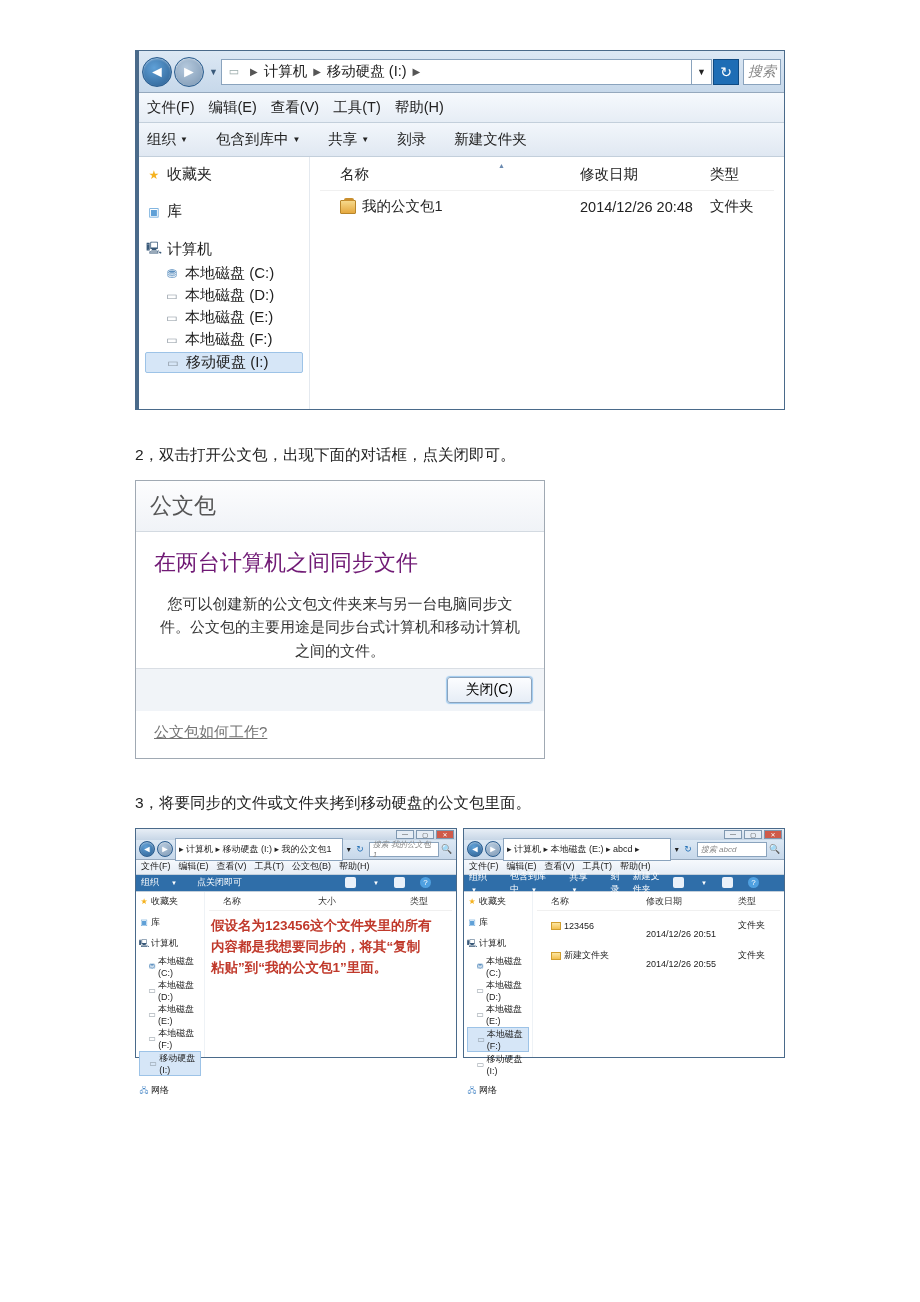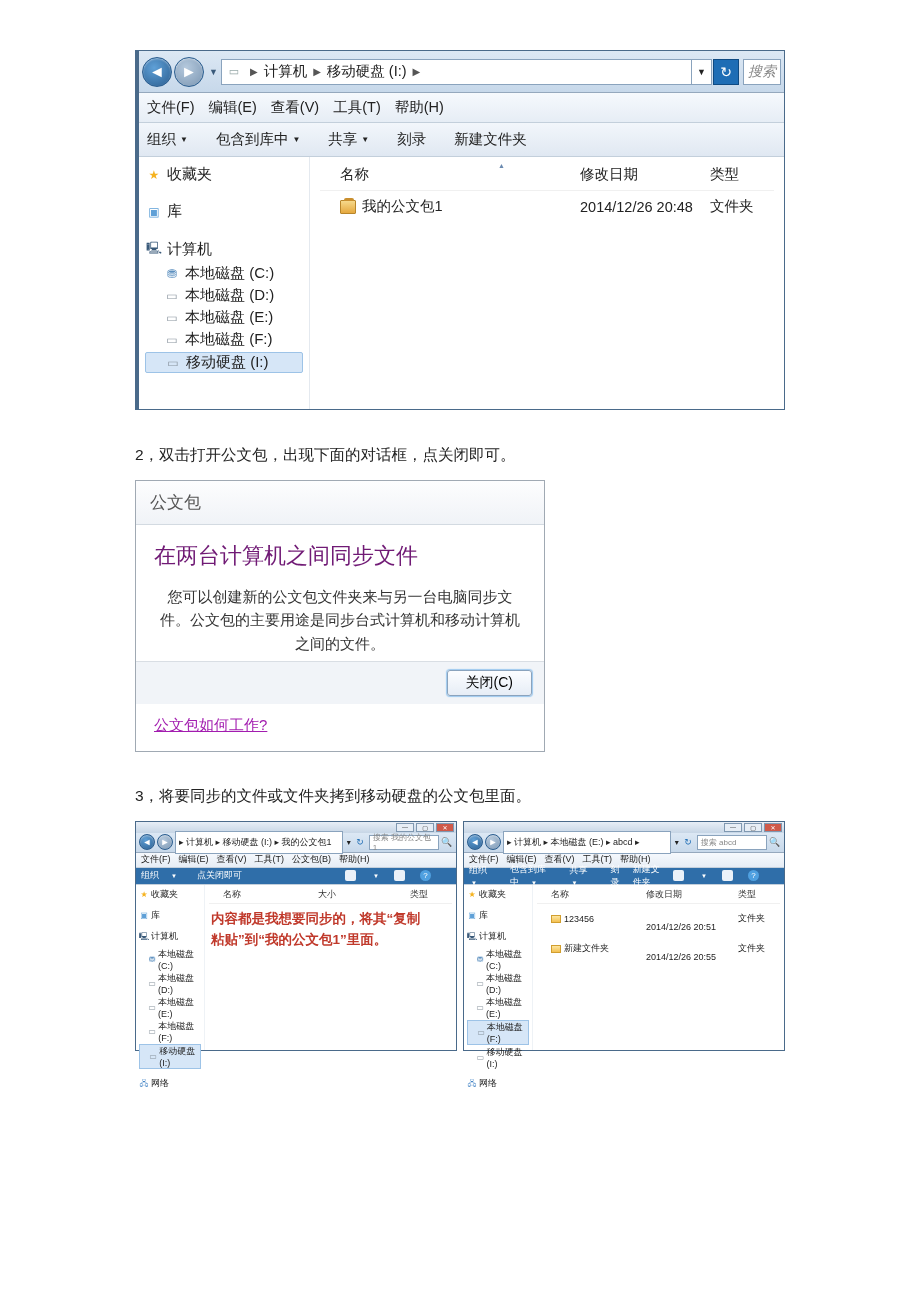--- a/index.html
+++ b/index.html
@@ -93,57 +93,57 @@
     .brief-ico::after{ content:""; position:absolute; top:-3px; left:3px; width:10px; height:3px; background:#c98f2f; border-radius:2px 2px 0 0;}
     
     .step { margin: 6px 0 14px 0; font-size: 15.5px;}
     
     .briefcase-dialog {
       width: 410px; border:1px solid #a0a9b3; background:#fff; margin-bottom:34px;
     }
     .dlg-title {
       background: linear-gradient(#fdfdfe,#f0f3f7);
       border-bottom:1px solid #d3dae1; padding: 10px 14px;
-      color:#555; font-size:17px;
+      color:#555; font-size:22px;
     }
     .dlg-main { padding: 16px 18px 6px 18px; }
     .dlg-heading { color:#701a75; font-size:22px; margin-bottom:14px;}
     .dlg-text { font-size:15px; line-height:1.55; color:#333;text-align:center;}
     .dlg-btnrow {
       background:#f1f4f8; border-top:1px solid #d9dee4;
       display:flex; justify-content:flex-end; padding:8px 12px;
     }
     .dlg-btn {
       padding: 3px 18px; font-size:14px;
       background: linear-gradient(#fcfdff,#e6edf6);
       border:1px solid #8aa3bd; border-radius:3px;
       box-shadow: 0 0 1px 1px #9dc9ef;
     }
     .dlg-footer { padding:12px 18px 16px 18px;}
-    .dlg-link { color:#a21caf; text-decoration:underline; font-size:15px;}
+    .dlg-link { color:#737373; text-decoration:underline; font-size:15px;}
     
     .twin-row { display:flex; gap:6px;}
     .win7-explorer.small {
       flex:1; font-size:10px; height:230px;
       border:1px solid #4a6a8a; border-left:1px solid #4a6a8a;
       background:#fff; position:relative;
     }
     .titlebar-sm {
       height:11px; background:linear-gradient(#e7eef6,#c7d6e6);
       display:flex; justify-content:flex-end; align-items:center; gap:2px; padding:0 2px;
     }
     .win-ctrl{ width:18px; height:9px; border:1px solid #7f98b1; background:#e6edf5; font-size:6px; display:flex; align-items:center; justify-content:center;}
     .win-ctrl.close{ background:#cf5a4a; color:#fff;}
     .nav-bar-sm {
       height:20px; background:linear-gradient(#dce8f4,#c7d8ea);
       display:flex; align-items:center; padding:0 3px; border-bottom:1px solid #95a8bd;
     }
     .nav-bar-sm .nav-btn-circle{ width:16px; height:16px; font-size:9px;}
     .crumb-sm{ flex:1; height:23px; background:#fff; border:1px solid #8aa3bd; font-size:9px; display:flex; align-items:center; padding:0 3px;}
-    .search-sm{ width:70px; height:15px; background:#fff; border:1px solid #8aa3bd; font-size:8px; color:#888; display:flex; align-items:center; padding:0 3px; margin-left:3px;}
+    .search-sm{ width:70px; height:15px; background:#fff; border:1px solid #8aa3bd; font-size:8px; color:#888; font-style:italic; display:flex; align-items:center; padding:0 3px; margin-left:3px;}
     .mag-icon{ font-size:9px; color:#4774a4; margin-left:3px;}
     .menu-bar-sm, .cmd-bar-sm{ display:flex; align-items:center; font-size:9px; padding:0 5px; border-bottom:1px solid #c3cfdb;}
     .menu-bar-sm{ height:15px; background:linear-gradient(#f6f9fd,#e6edf5);} .menu-bar-sm span{ margin-right:8px;}
     .cmd-bar-sm{ height:17px; background:#2f6ea9; color:#fff;} .cmd-bar-sm span{ margin-right:10px;}
     .cmd-bar-sm .dd{ font-size:6px; margin-left:2px;}
     .cmd-bar-sm .rside{ margin-left:auto; display:flex; align-items:center; gap:5px;}
     .rside .ricon{ width:11px; height:11px; background:#eaf1f9; border-radius:2px;}
     .help-ico{ width:11px; height:11px; border-radius:50%; background:#4fa0e0; color:#fff; font-size:8px; display:flex; align-items:center; justify-content:center;}
     .body-sm{ display:flex; height: calc(100% - 63px);}
     .nav-pane-sm{ width:68px; padding:3px 3px; font-size:9px;}
@@ -371,20 +371,21 @@
             </div>
           </div>
       </div>
       <div class="content-sm">
         <div class="cols-sm">
           <span class="cn">名称</span>
           <span class="cd">大小</span>
           <span class="ct">类型</span>
         </div>
         <div class="note-box">
+          <div>假设名为123456这个文件夹里的所有</div>
           <div>内容都是我想要同步的，将其“复制</div>
           <div>粘贴”到“我的公文包1”里面。</div>
         </div>
       </div>
     </div>
   </div>
 
   <div class="win7-explorer small">
     <div class="titlebar-sm">
       <span class="win-ctrl">—</span>

